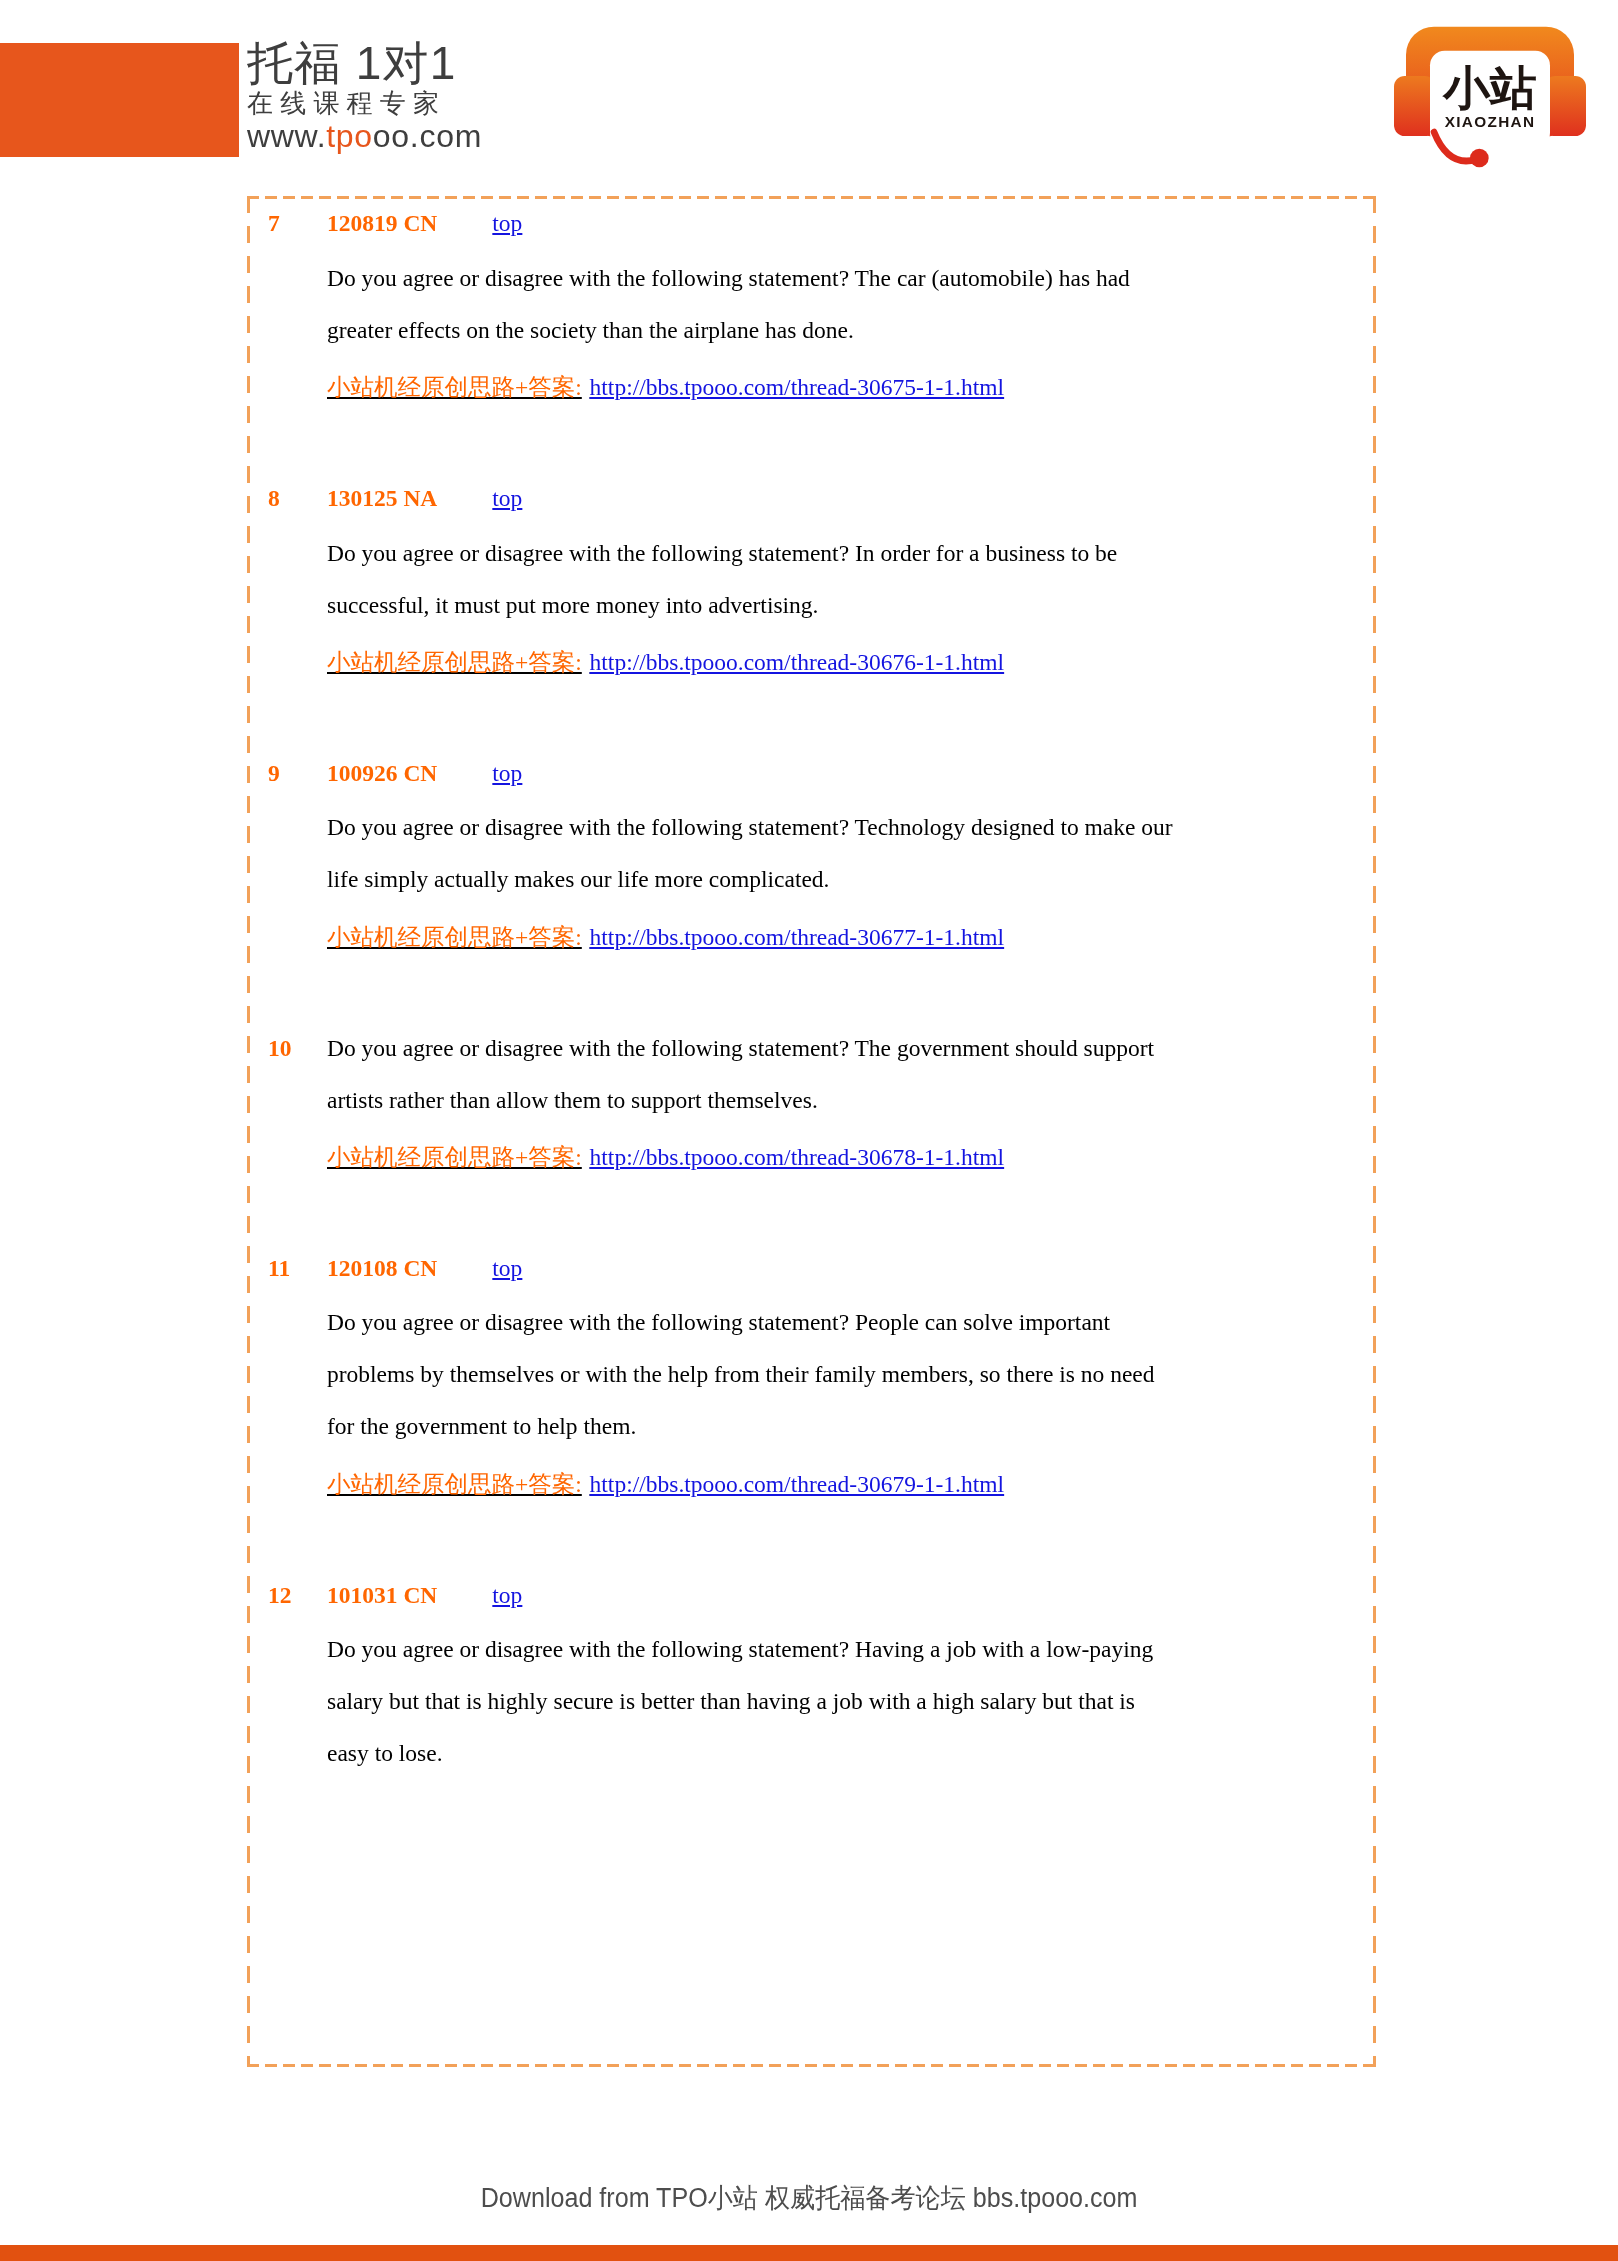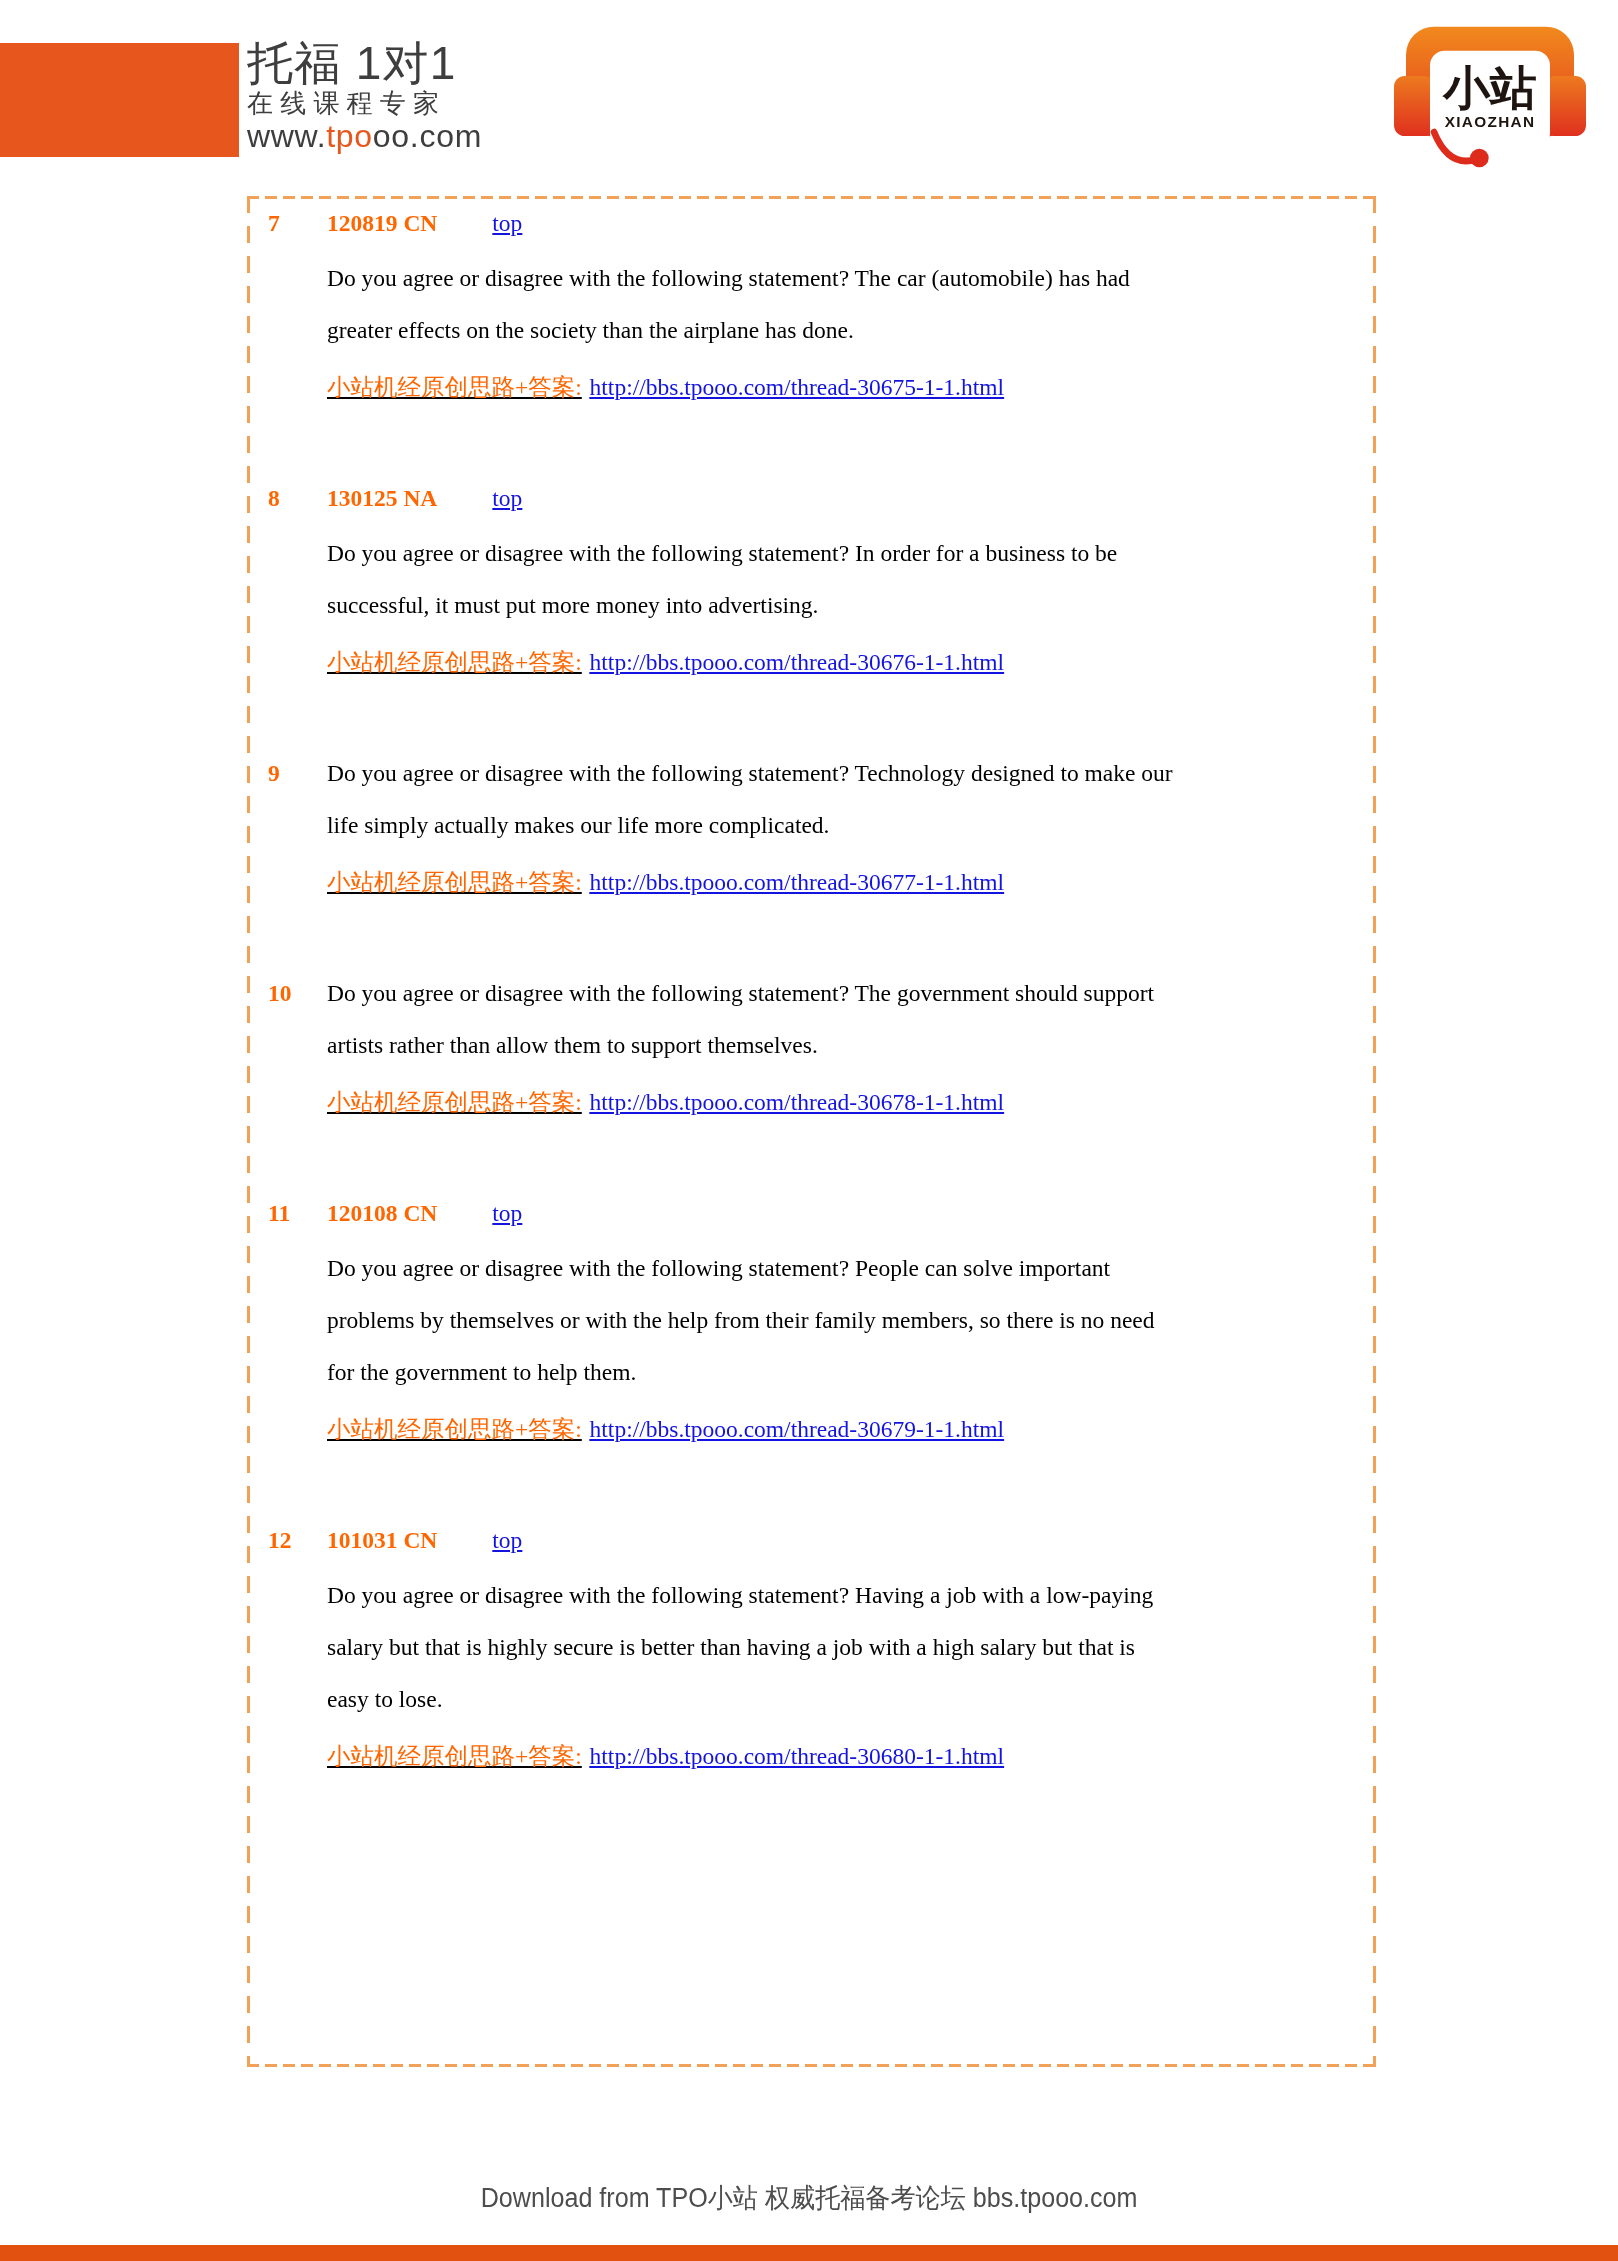--- a/index.html
+++ b/index.html
@@ -97,20 +97,21 @@
   <div class="item">
     <span class="item-num">8</span>
     <div class="item-header"><span class="item-code">130125 NA</span><a class="top-link">top</a></div>
     <div class="item-body">Do you agree or disagree with the following statement? In order for a business to be
 successful, it must put more money into advertising.</div>
     <div class="item-note"><span class="note-label">小站机经原创思路+答案:</span><a class="thread-link">http://bbs.tpooo.com/thread-30676-1-1.html</a></div>
   </div>
 
   <div class="item">
     <span class="item-num">9</span>
+    <div class="item-header"><span class="item-code">100926 CN</span><a class="top-link">top</a></div>
     <div class="item-body">Do you agree or disagree with the following statement? Technology designed to make our
 life simply actually makes our life more complicated.</div>
     <div class="item-note"><span class="note-label">小站机经原创思路+答案:</span><a class="thread-link">http://bbs.tpooo.com/thread-30677-1-1.html</a></div>
   </div>
 
   <div class="item">
     <span class="item-num">10</span>
     <div class="item-body">Do you agree or disagree with the following statement? The government should support
 artists rather than allow them to support themselves.</div>
     <div class="item-note"><span class="note-label">小站机经原创思路+答案:</span><a class="thread-link">http://bbs.tpooo.com/thread-30678-1-1.html</a></div>
@@ -124,21 +125,20 @@
 for the government to help them.</div>
     <div class="item-note"><span class="note-label">小站机经原创思路+答案:</span><a class="thread-link">http://bbs.tpooo.com/thread-30679-1-1.html</a></div>
   </div>
 
   <div class="item">
     <span class="item-num">12</span>
     <div class="item-header"><span class="item-code">101031 CN</span><a class="top-link">top</a></div>
     <div class="item-body">Do you agree or disagree with the following statement? Having a job with a low-paying
 salary but that is highly secure is better than having a job with a high salary but that is
 easy to lose.</div>
-    <div class="item-note"><span class="note-label">小站机经原创思路+答案:</span><a class="thread-link">http://bbs.tpooo.com/thread-30680-1-1.html</a></div>
   </div>
 
 </div>
 
 <div class="footer">
   <span class="footer-inner">Download from TPO小站  权威托福备考论坛 bbs.tpooo.com</span>
 </div>
 <div class="bottom-bar"></div>
 
 

